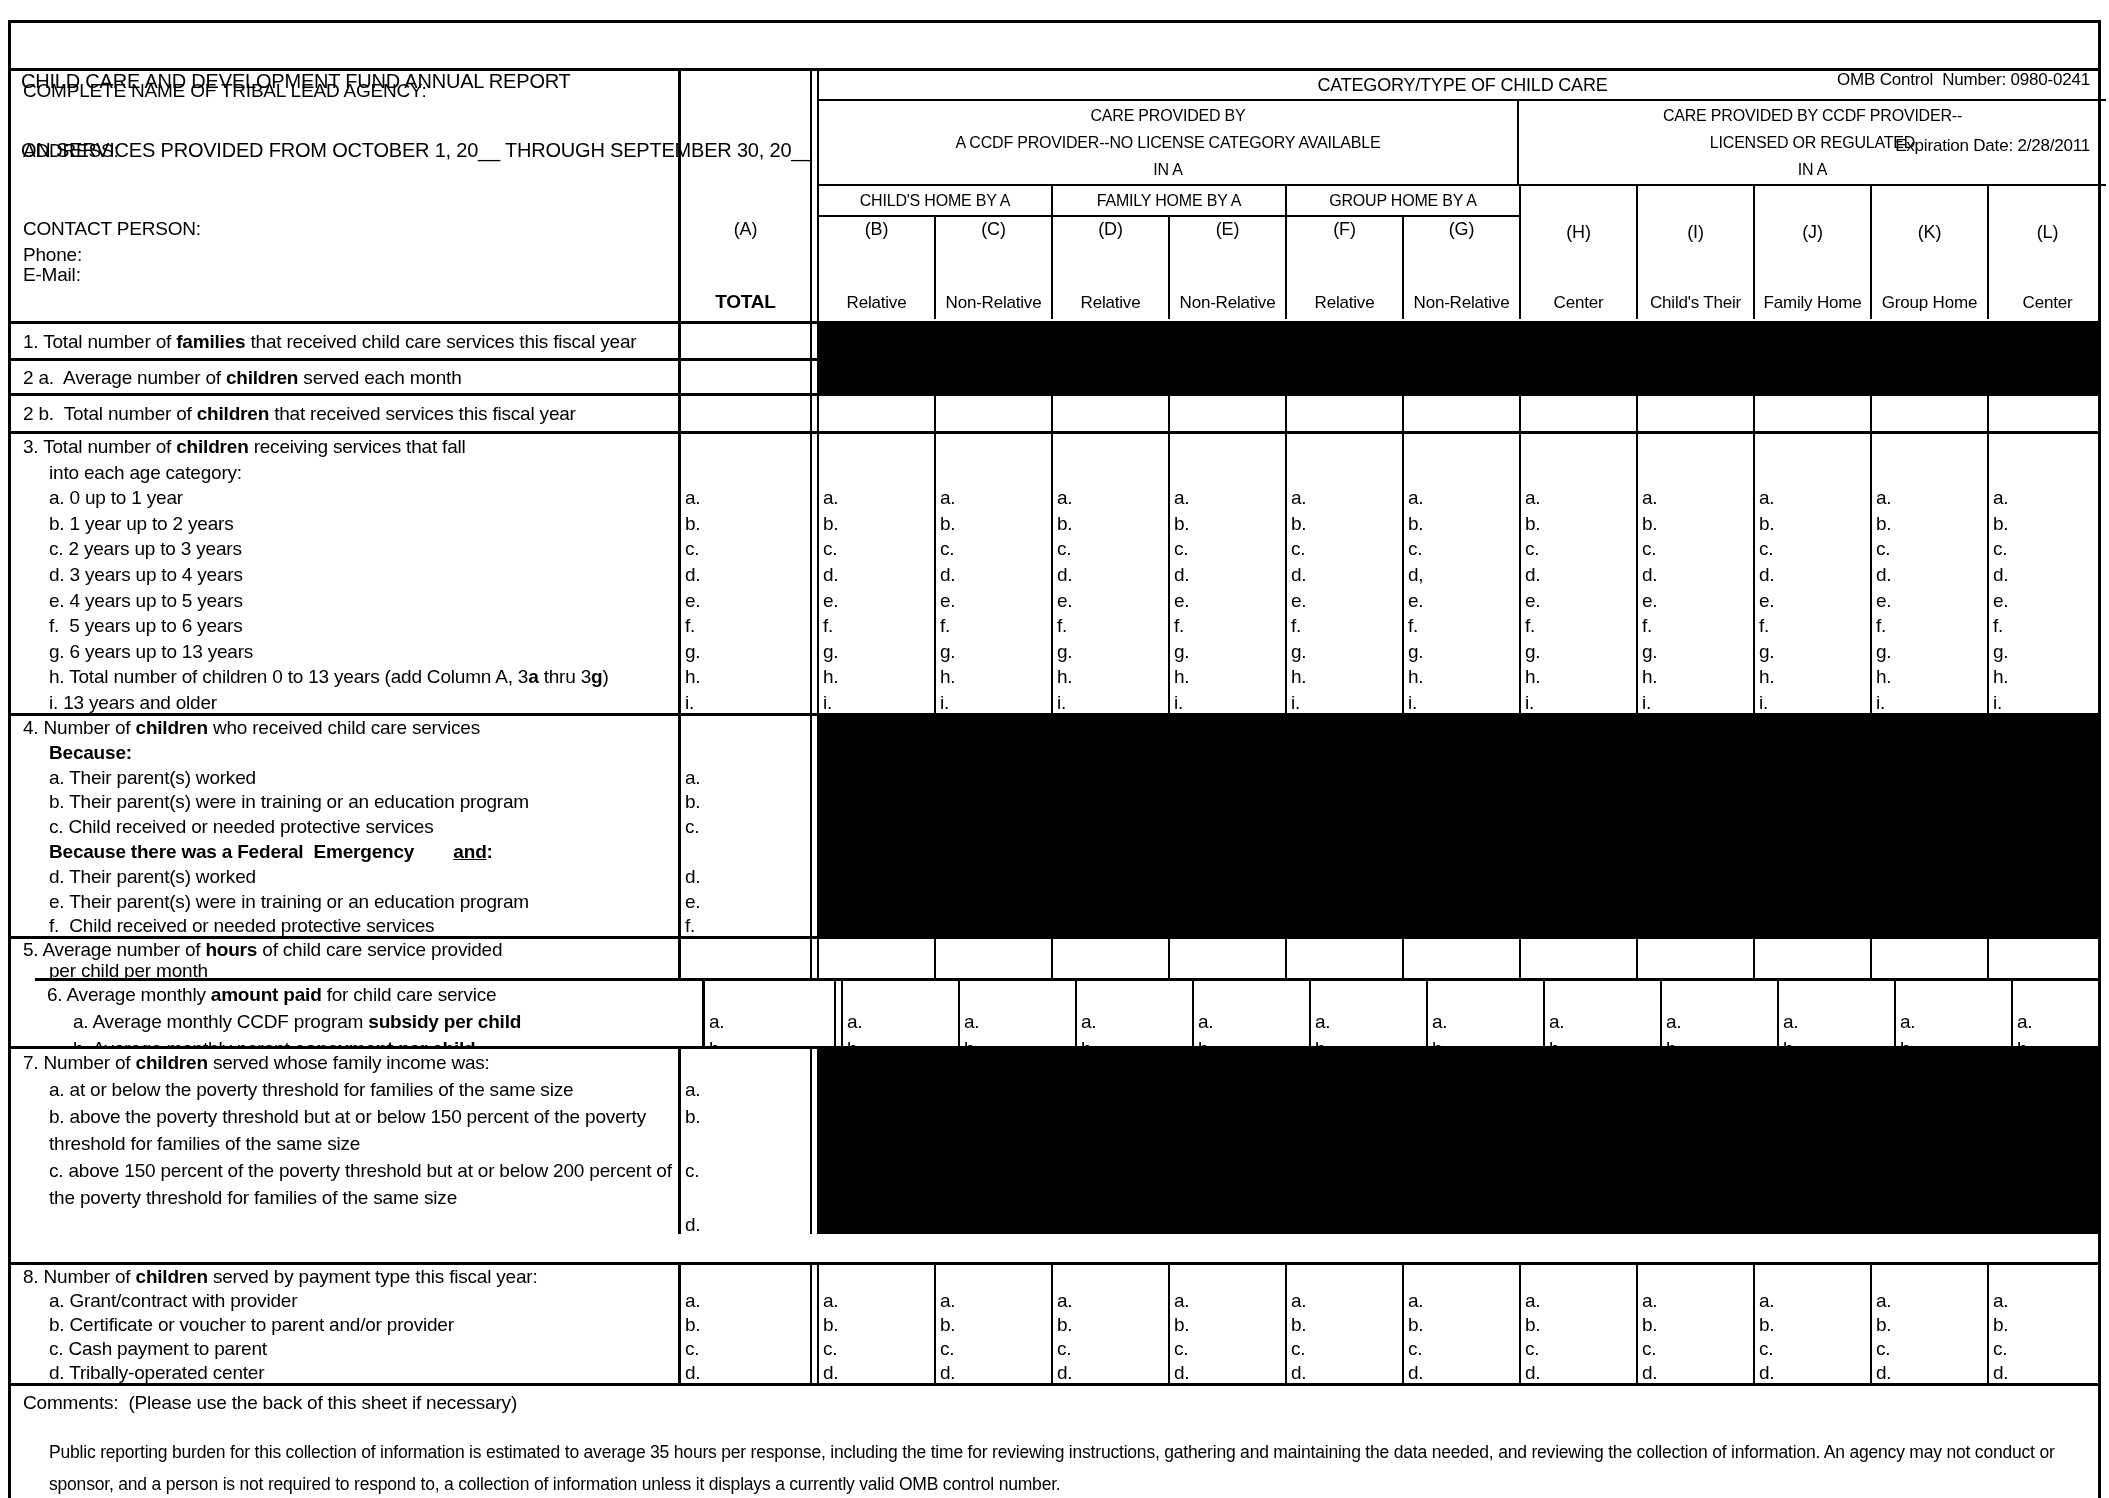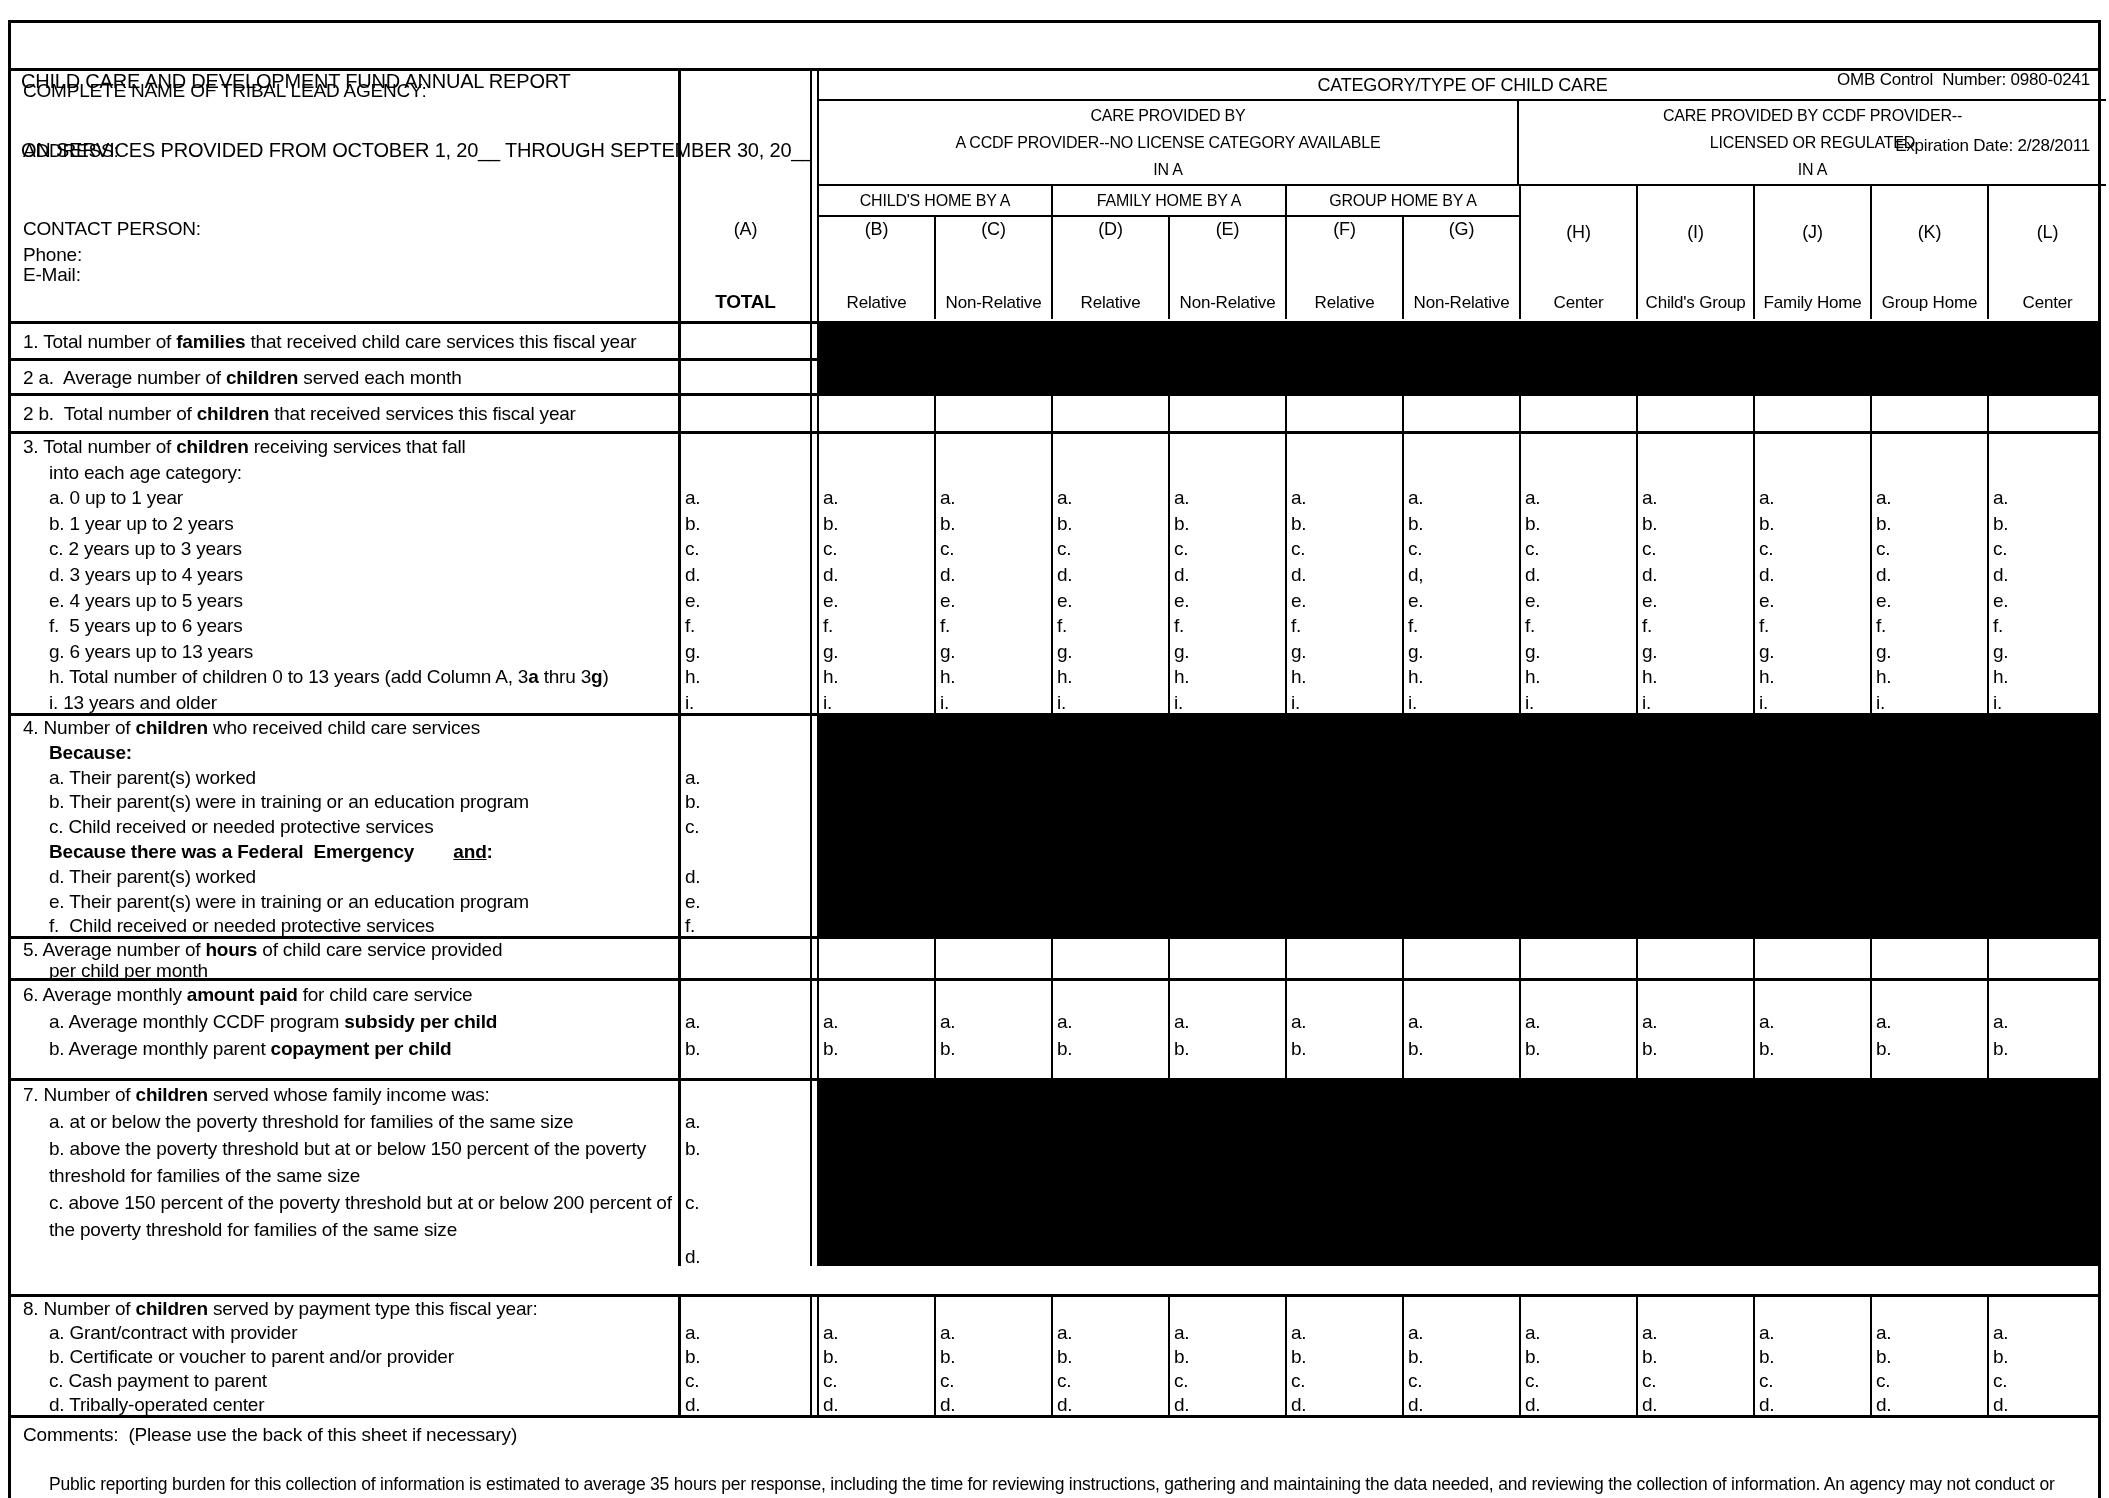--- a/index.html
+++ b/index.html
@@ -144,21 +144,21 @@
                 <div class="clabel">Non-Relative</div>
               </div>
             </div>
           </div>
           <div class="lcell tall">
             <div class="letter">(H)</div>
             <div class="clabel">Center</div>
           </div>
           <div class="lcell tall">
             <div class="letter">(I)</div>
-            <div class="clabel">Child's Group</div>
+            <div class="clabel">Child's Their</div>
           </div>
           <div class="lcell tall">
             <div class="letter">(J)</div>
             <div class="clabel">Family Home</div>
           </div>
           <div class="lcell tall">
             <div class="letter">(K)</div>
             <div class="clabel">Group Home</div>
           </div>
           <div class="lcell tall">
@@ -432,21 +432,21 @@
             <div class="cell data-cell"></div>
             <div class="cell data-cell"></div>
             <div class="cell data-cell"></div>
             <div class="cell data-cell"></div>
             <div class="cell data-cell"></div>
             <div class="cell data-cell"></div>
             <div class="cell data-cell"></div>
           </div>
         </div>
       </div>
-      <div class="grid-row" style="height: 100px; --lh: 27px;">
+      <div class="grid-row" style="height: 68px; margin-left: 24px; --lh: 27px;">
         <div class="w-label cell label-cell">
           <div class="line"><span>6. Average monthly </span><span class="bb">amount paid</span><span> for child care service</span></div>
           <div class="line ind"><span>a. Average monthly CCDF program </span><span class="bb">subsidy per child</span></div>
           <div class="line ind"><span>b. Average monthly parent </span><span class="bb">copayment per child</span></div>
         </div>
         <div class="w-a cell a-cell">
           <div class="line"></div>
           <div class="line">a.</div>
           <div class="line">b.</div>
         </div>

